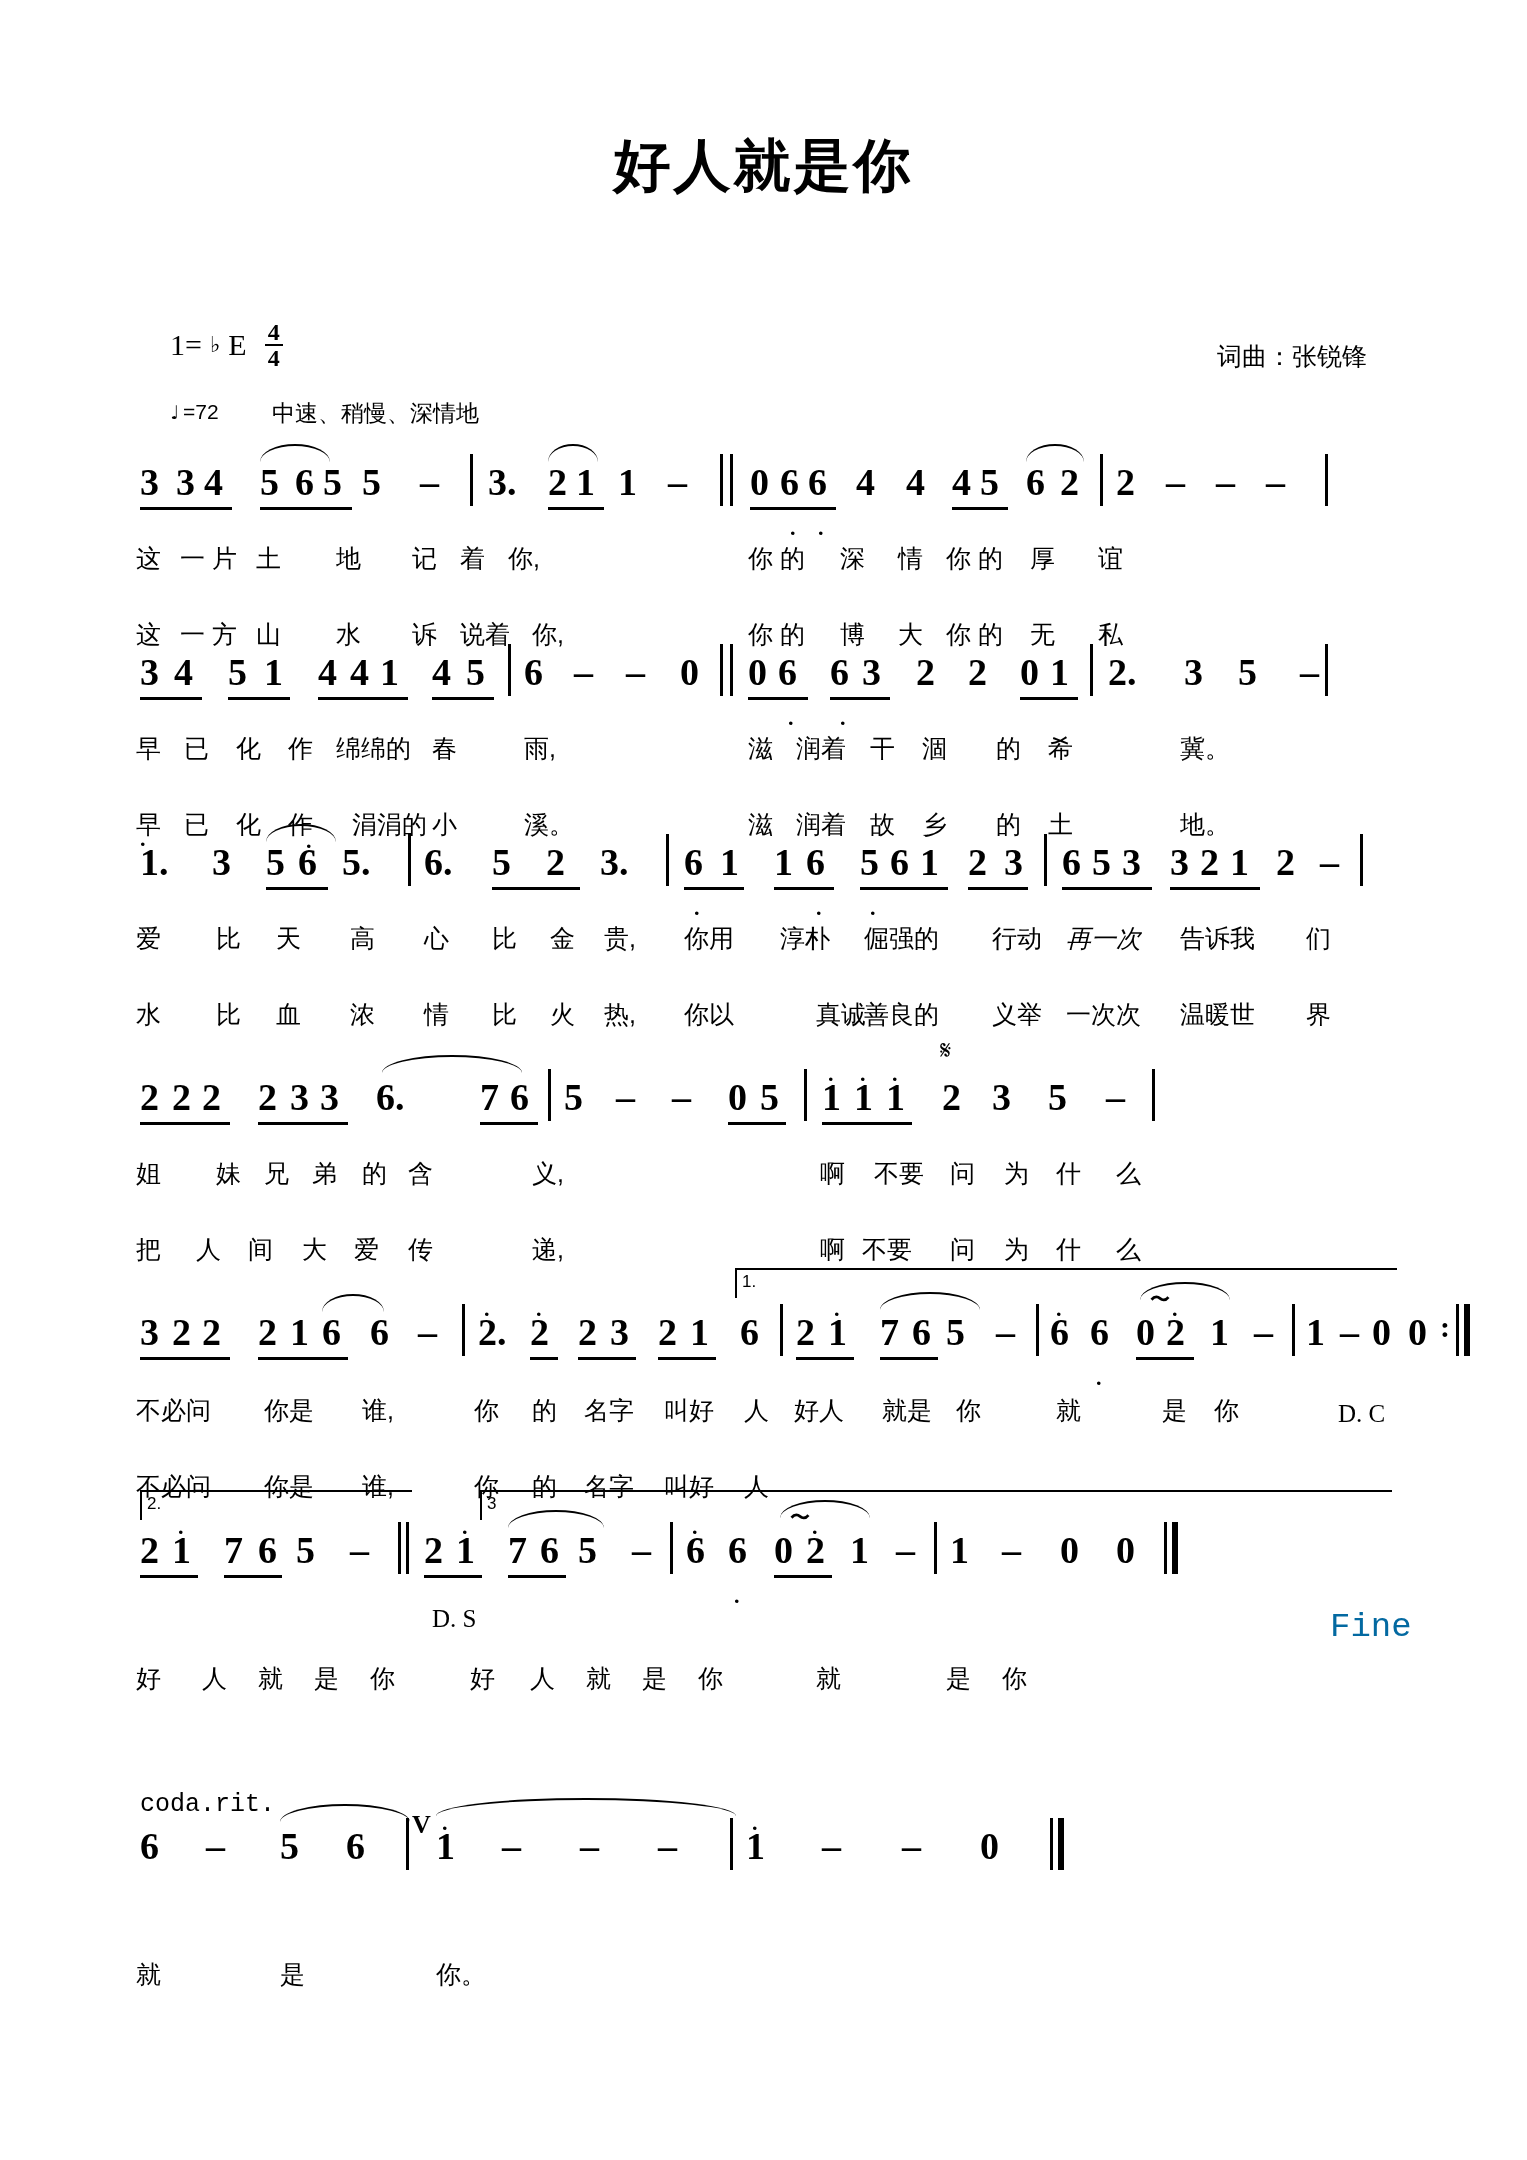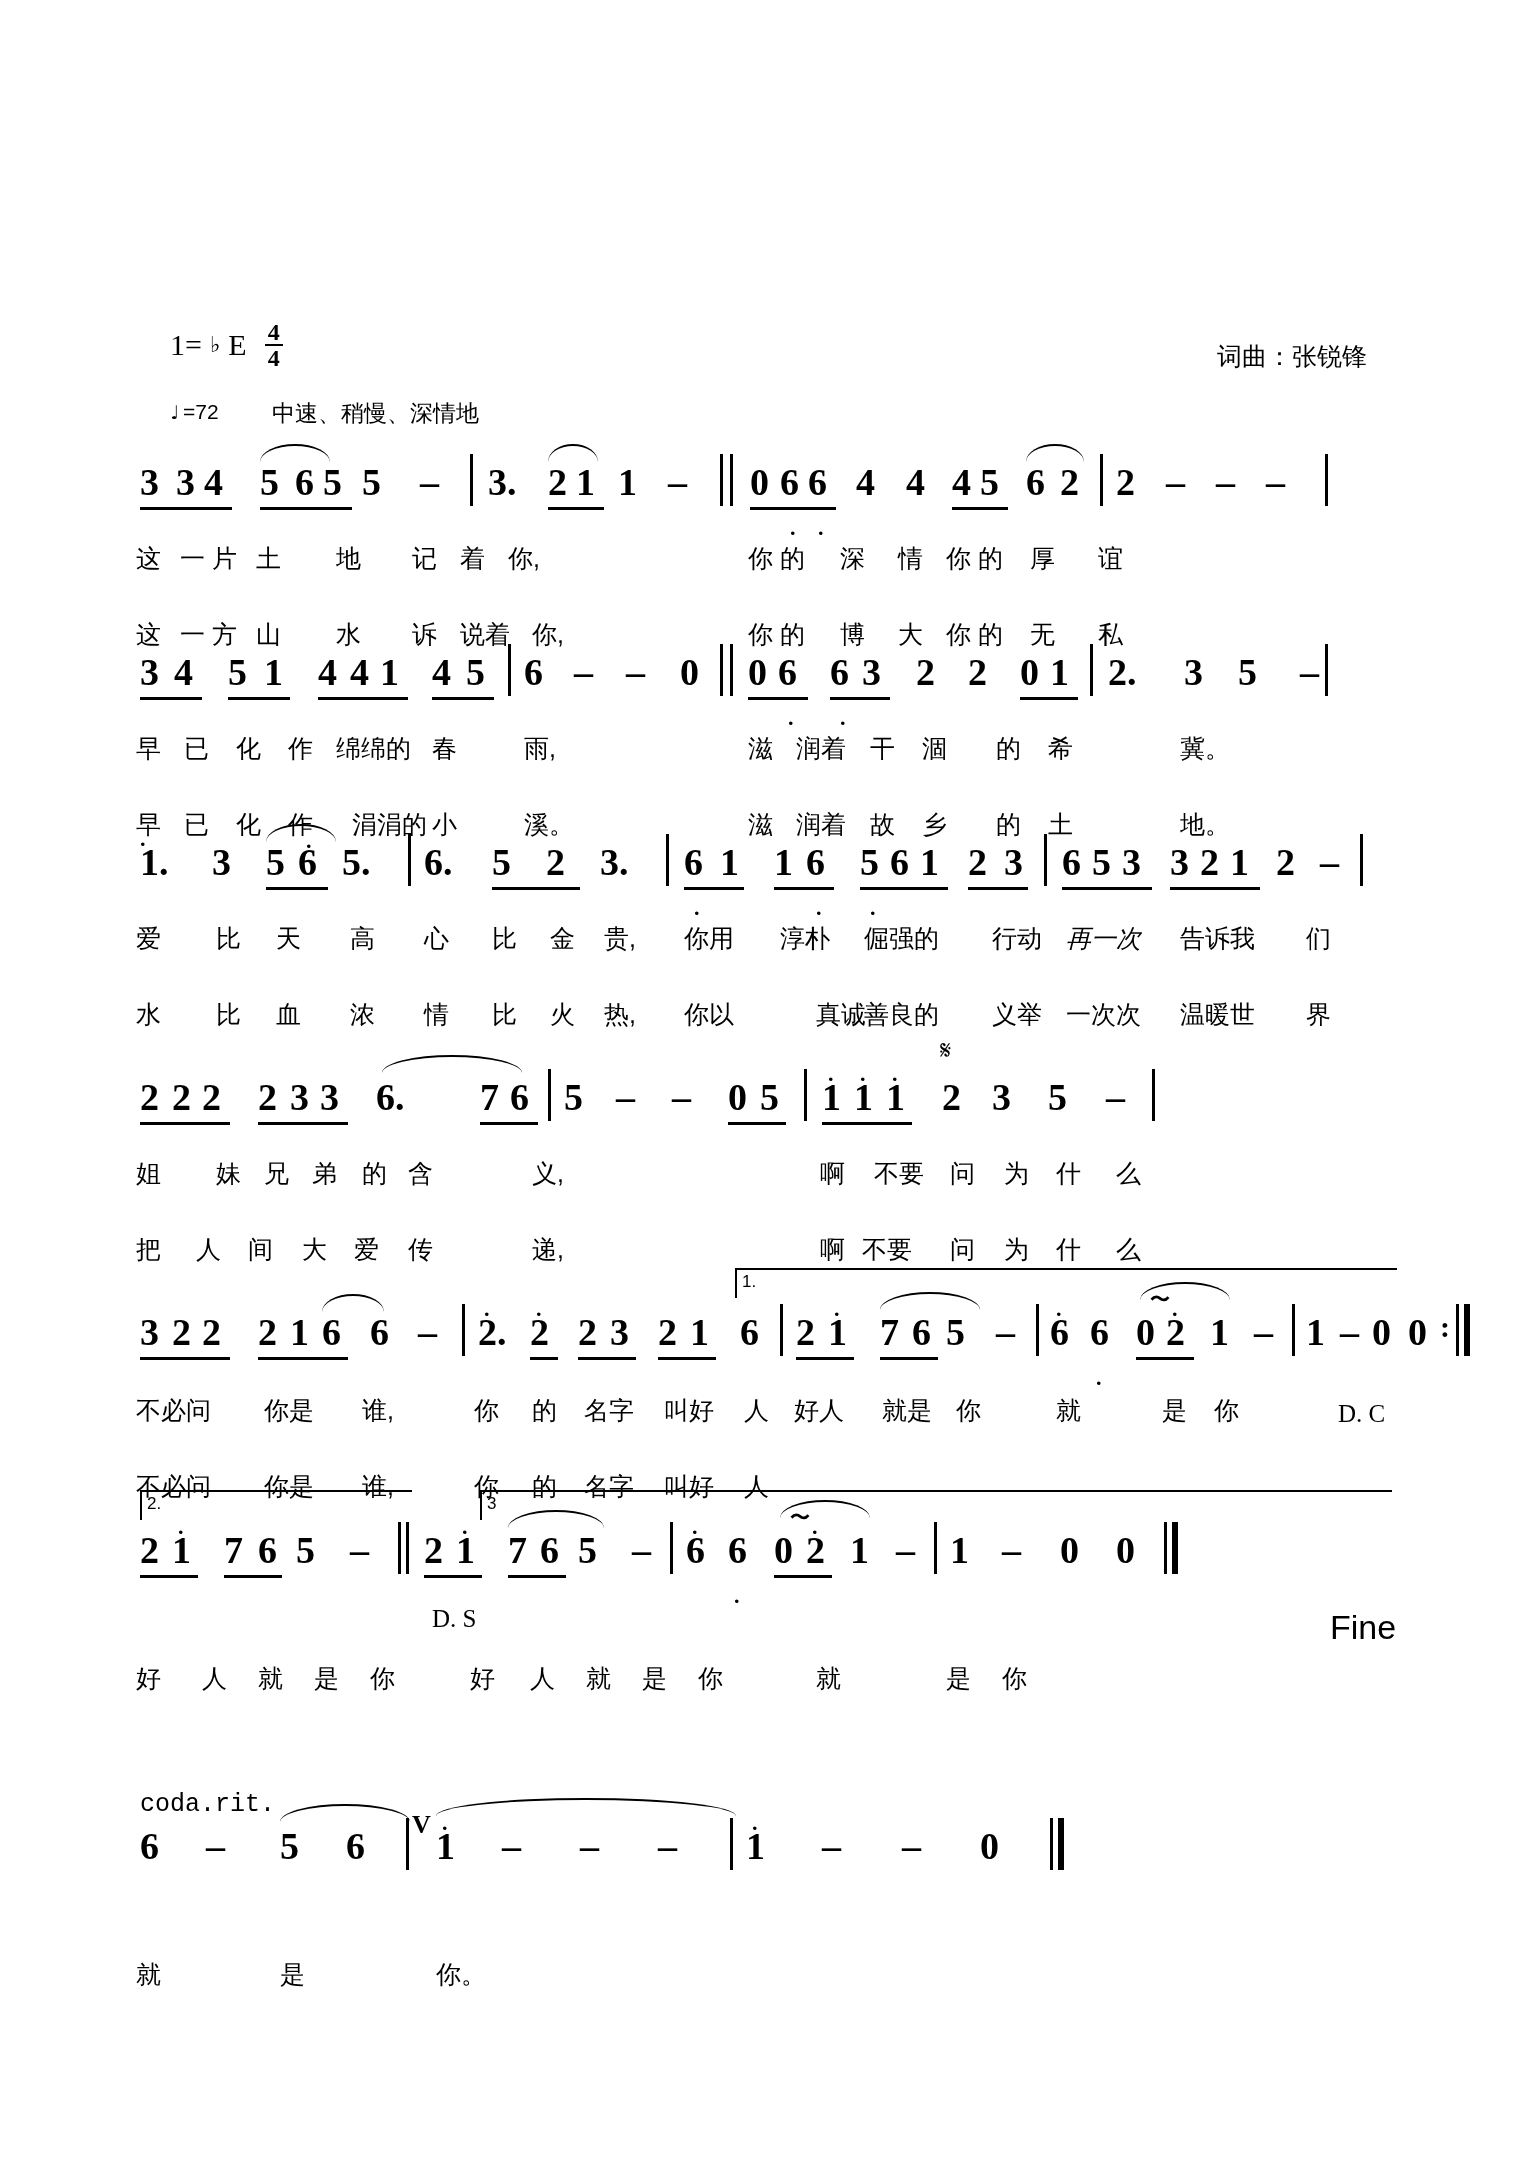--- a/index.html
+++ b/index.html
@@ -88,32 +88,33 @@
     border-left:2.5px solid #000;
     height:28px;
   }
   .ending .lbl{
     position:absolute;left:5px;top:2px;font-size:17px;font-weight:normal;
     font-family:"Liberation Sans", sans-serif;
   }
   .marktext{position:absolute;font-family:"Liberation Serif", serif;}
 
   .fine{
-    position:absolute;font-size:34px;color:#000000;
-    font-family:Liberation Sans, sans-serif;
+    position:absolute;font-size:34px;color:#0369a1;
+    font-family:Liberation Mono, monospace;
   }
   .segno{position:absolute;font-size:26px;font-family:"DejaVu Sans", sans-serif;}
   .coda{position:absolute;font-family:"Liberation Mono", monospace;font-size:25px;}
   .dcmark{position:absolute;font-size:25px;font-family:"Liberation Serif", serif;}
 </style>
 </head>
 <body>
 
 <div class="sheet">
 
+  <div class="title">好人就是你</div>
 
   <div class="keysig">
     <span>1=</span>
       <span class="flat">♭</span>
       <span>E</span>
     <span class="meter">
       <span class="num">4</span>
       <span class="den">4</span>
     </span>
   </div>

